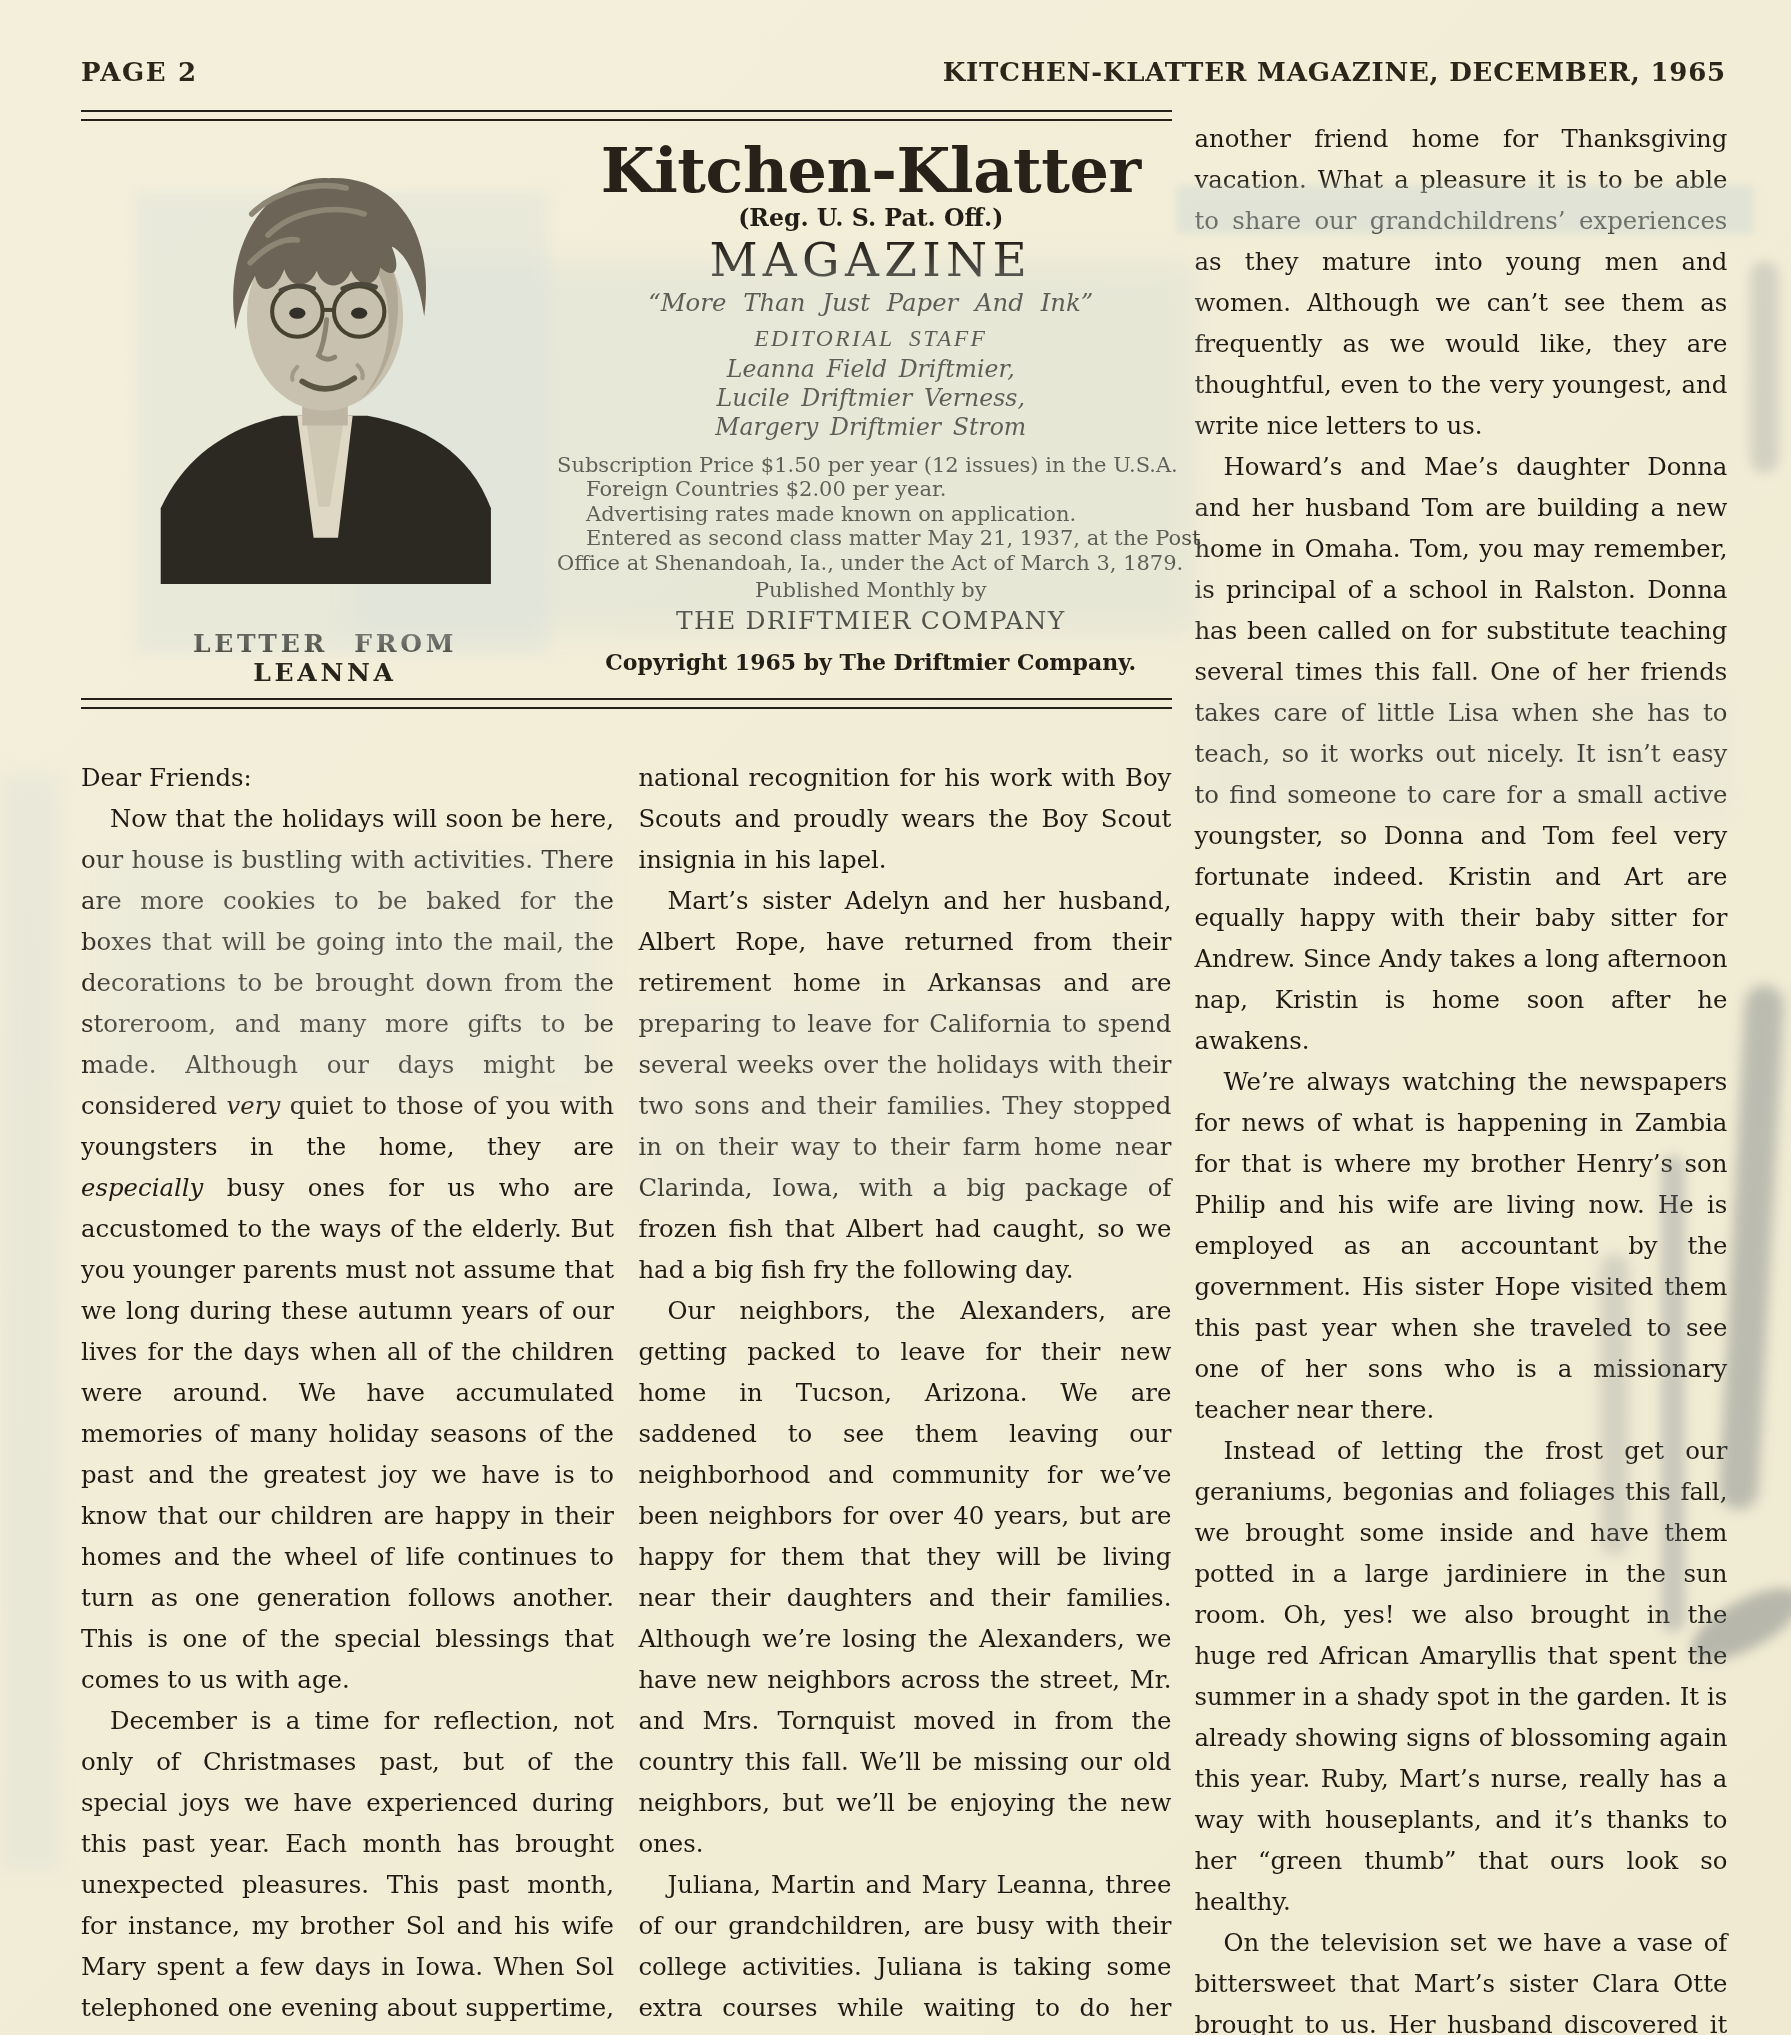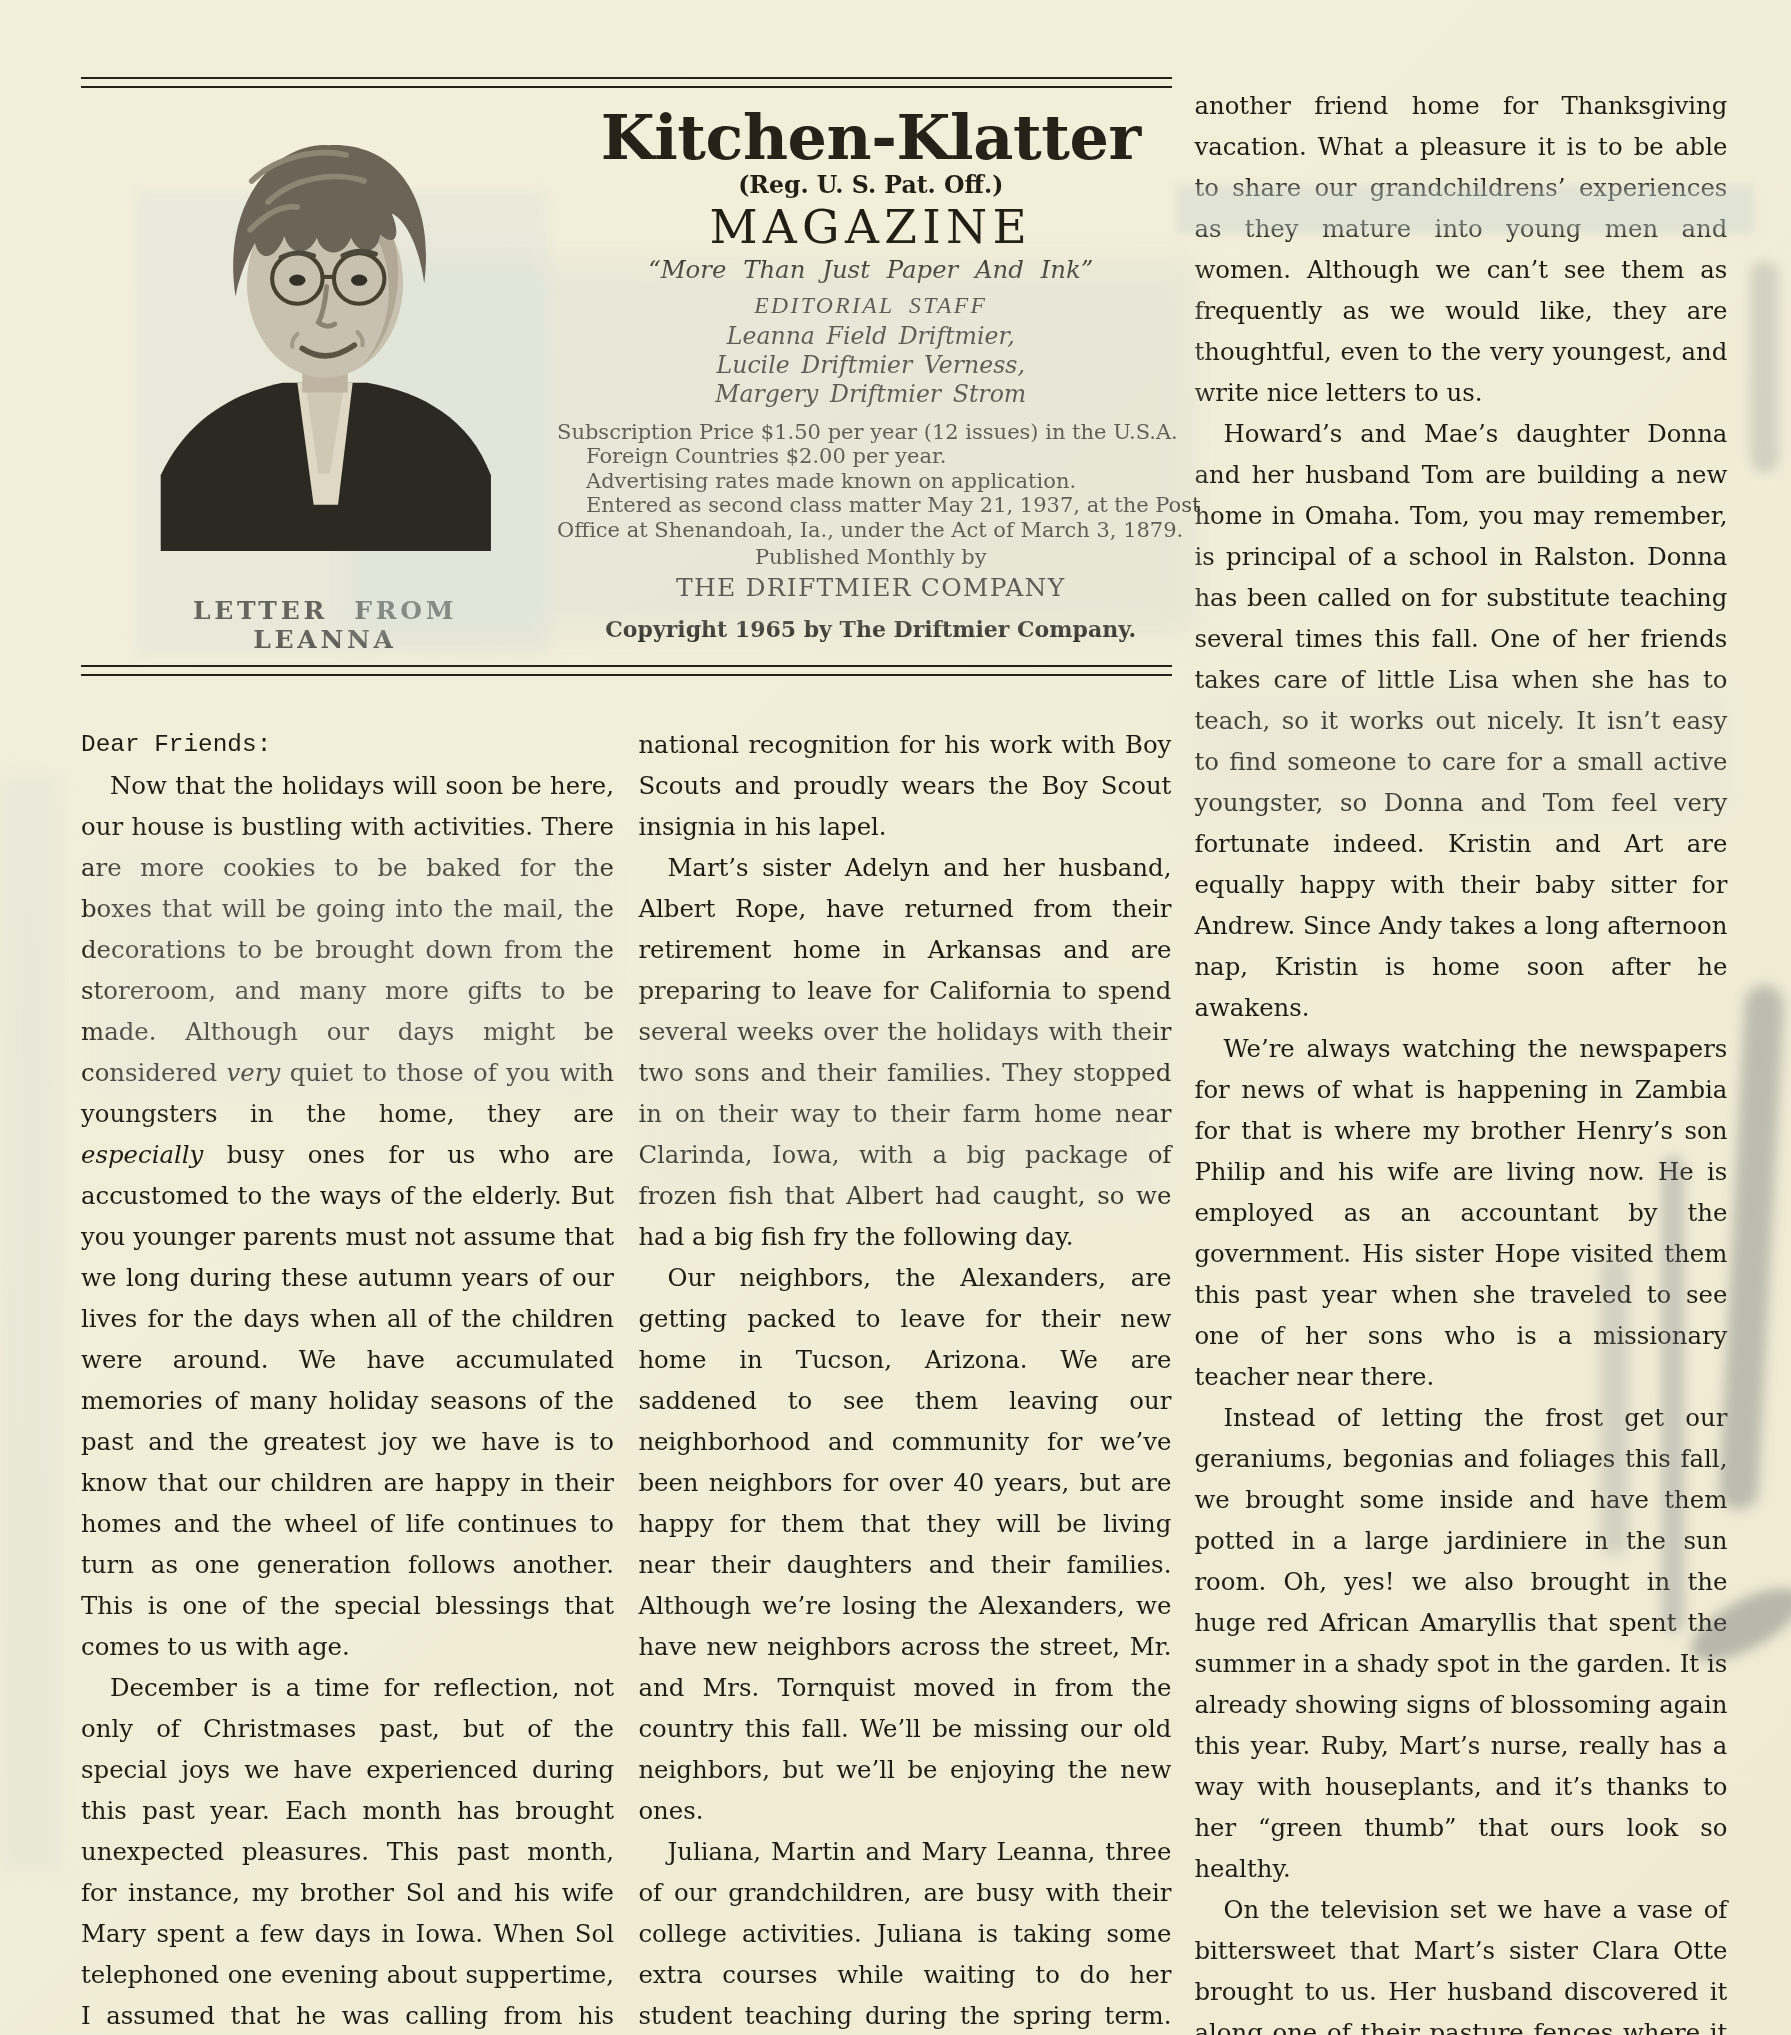--- a/index.html
+++ b/index.html
@@ -71,41 +71,45 @@
 
   
   .cols-row{display:flex;margin-top:48px;}
   .col1{width:533px;flex:0 0 auto;}
   .col2{width:533px;flex:0 0 auto;margin-left:24.4px;}
   .body-text p{
     margin:0;font-size:24.4px;line-height:41px;text-align:justify;
     text-indent:29px;color:#1f1c15;
   }
   .body-text p.noindent{text-indent:0;}
-  .salutation{font-size:24.4px;line-height:41px;color:#1f1c15;font-family:Liberation Mono, monospace;}
+  .salutation{font-size:24.4px;line-height:41px;color:#1f1c15;}
   .body-text em{font-style:italic;}
 </style>
 </head>
 <body>
 
 <div class="page">
 
   <div class="patch p1"></div>
   <div class="patch p2"></div>
   <div class="patch p3"></div>
   <div class="patch p4"></div>
   <div class="patch p5"></div>
   <div class="patch p6"></div>
   <div class="patch p7"></div>
   <div class="patch sm1"></div>
   <div class="patch sm2"></div>
   <div class="patch sm3"></div>
   <div class="patch sm4"></div>
   <div class="patch sm5"></div>
 
+  <div class="header-row">
+    <span class="hdr">PAGE 2</span>
+    <span class="hdr hdr-right">KITCHEN-KLATTER MAGAZINE, DECEMBER, 1965</span>
+  </div>
 
   <div class="content">
 
     <div class="left-block">
       <div class="dbl-rule"></div>
 
       <div class="masthead">
         <div class="photo-col">
           <div class="photo-frame" role="img" aria-label="Halftone portrait photograph of Leanna">
             <svg viewBox="0 0 420 525">

